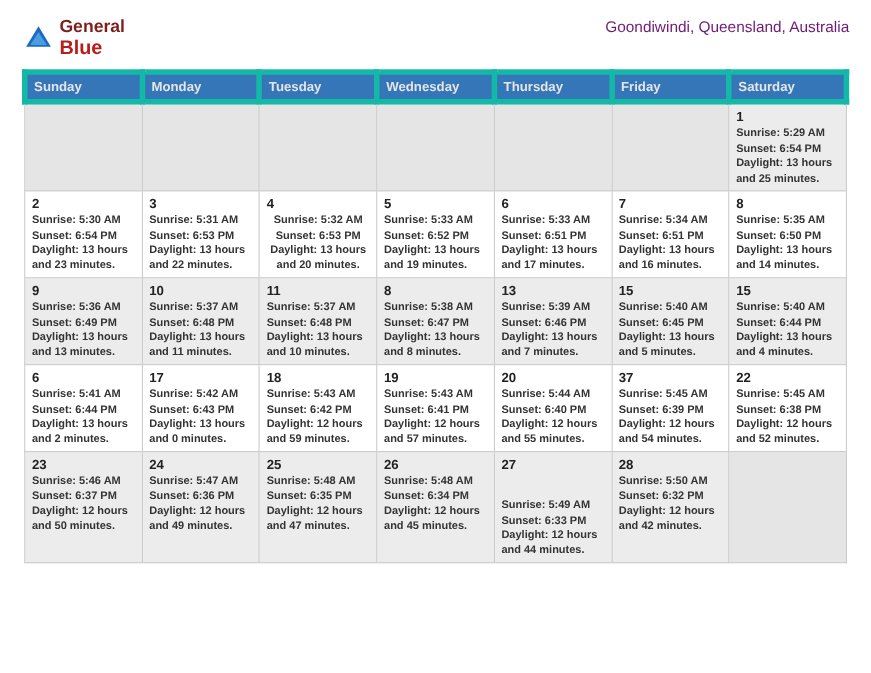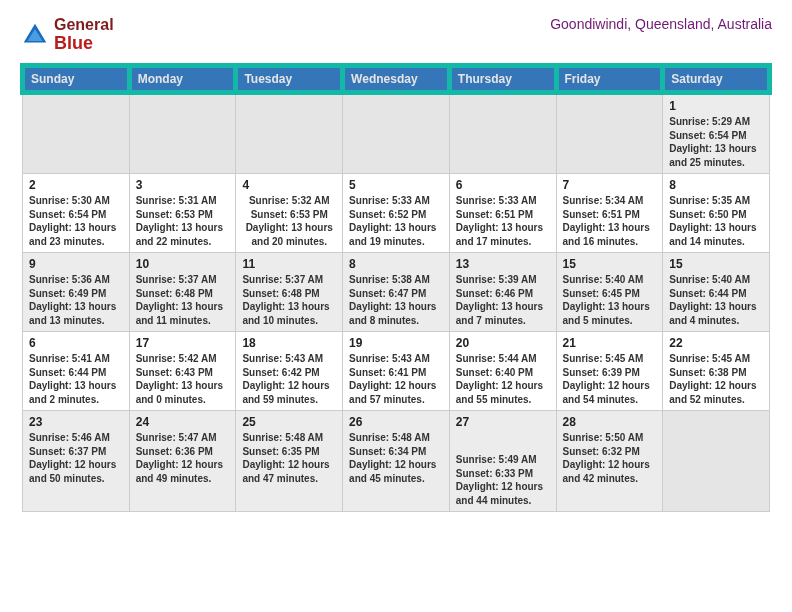--- a/index.html
+++ b/index.html
@@ -284,21 +284,21 @@
 and 57 minutes.</div>
           </td>
           <td>
             <span class="day-num">20</span>
             <div class="day-info" style="white-space: pre-line;">Sunrise: 5:44 AM
 Sunset: 6:40 PM
 Daylight: 12 hours
 and 55 minutes.</div>
           </td>
           <td>
-            <span class="day-num">21</span>
+            <span class="day-num">37</span>
             <div class="day-info" style="white-space: pre-line;">Sunrise: 5:45 AM
 Sunset: 6:39 PM
 Daylight: 12 hours
 and 54 minutes.</div>
           </td>
           <td>
             <span class="day-num">22</span>
             <div class="day-info" style="white-space: pre-line;">Sunrise: 5:45 AM
 Sunset: 6:38 PM
 Daylight: 12 hours

